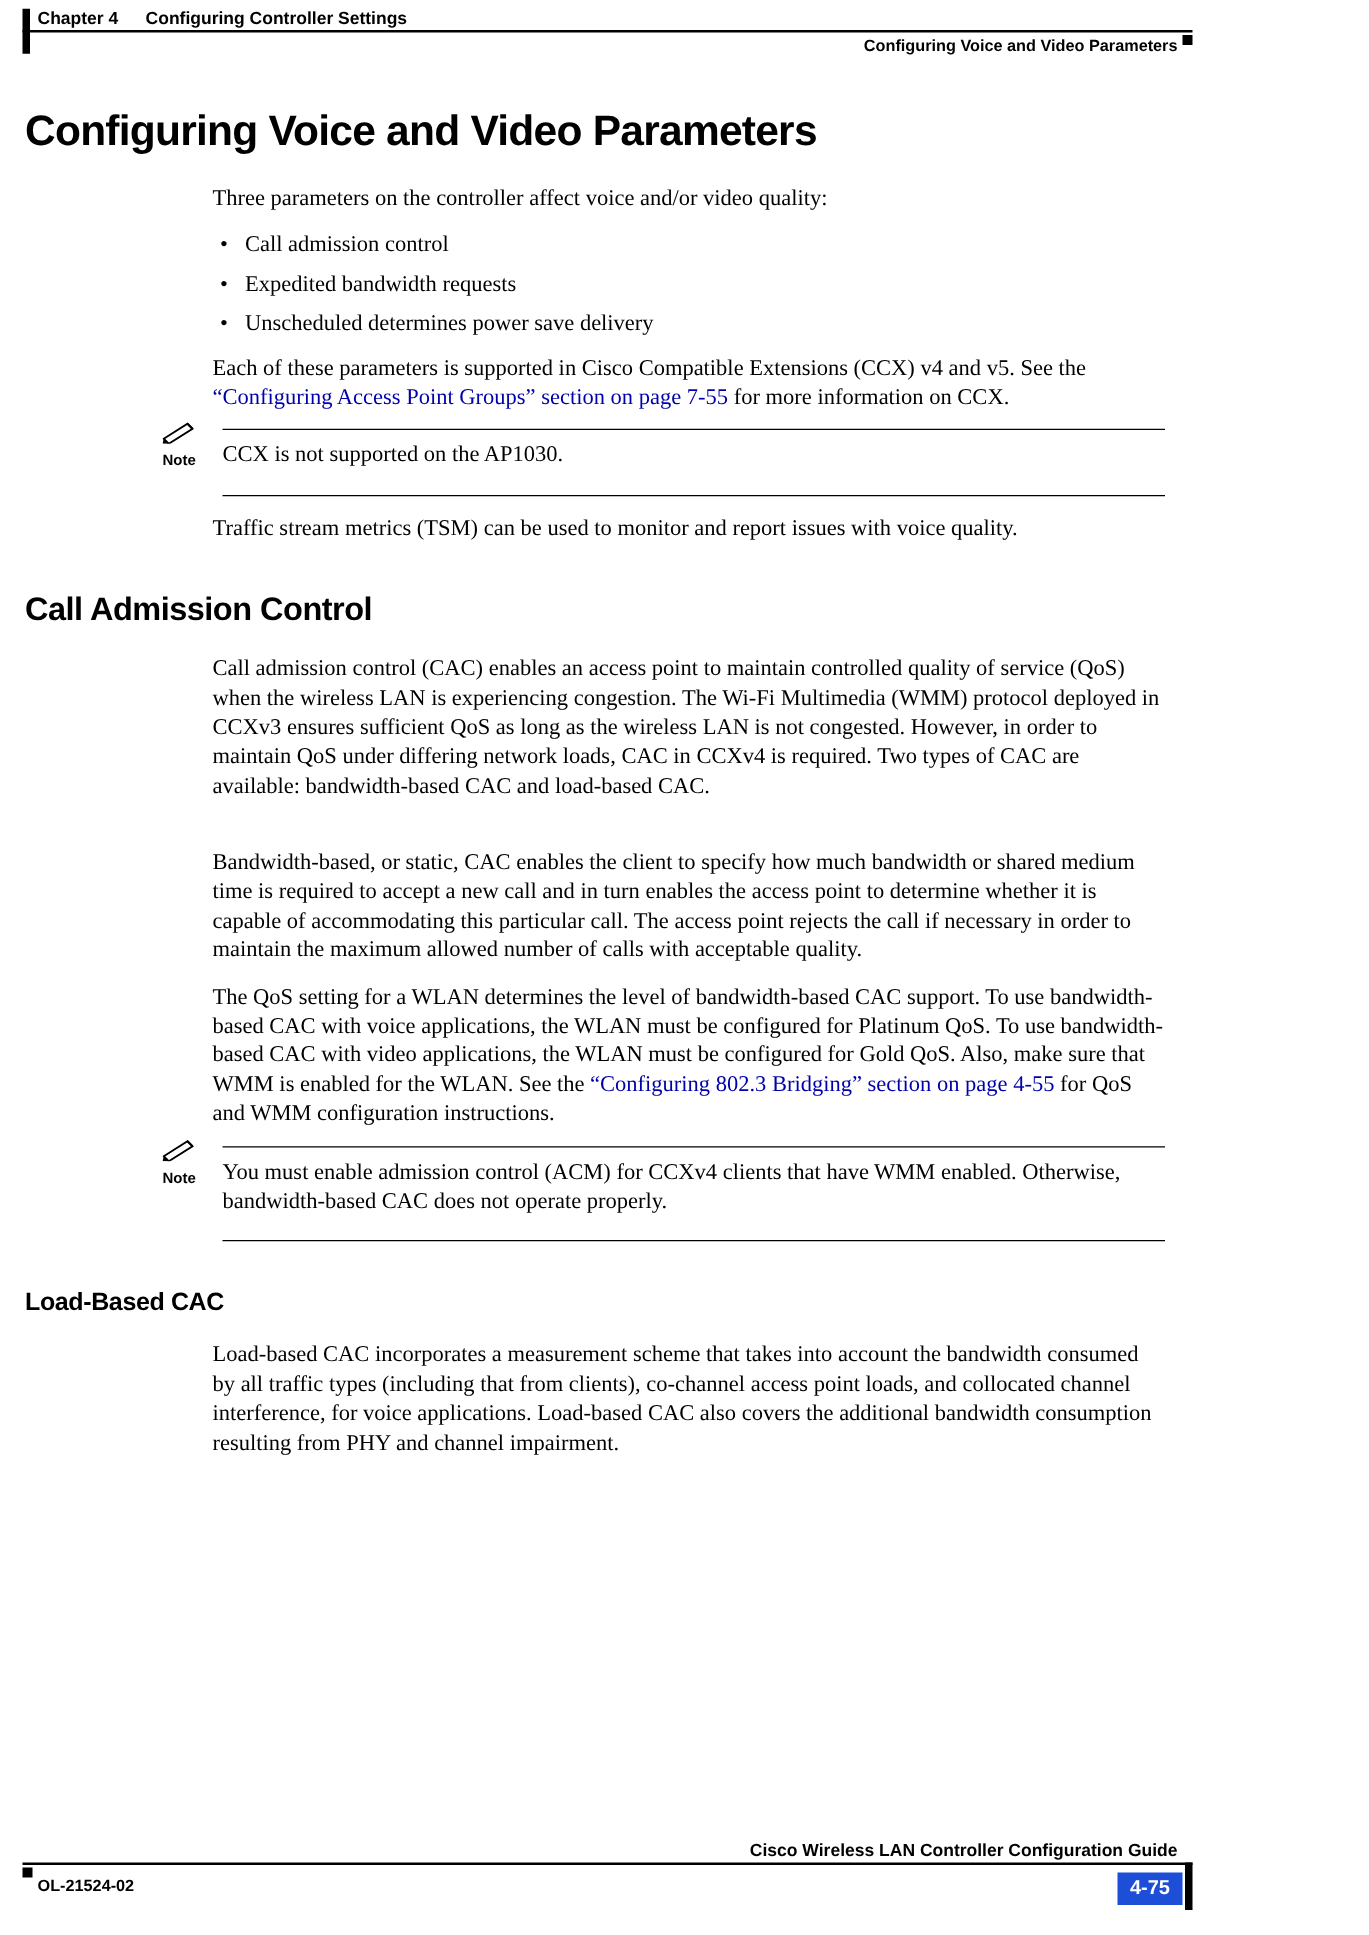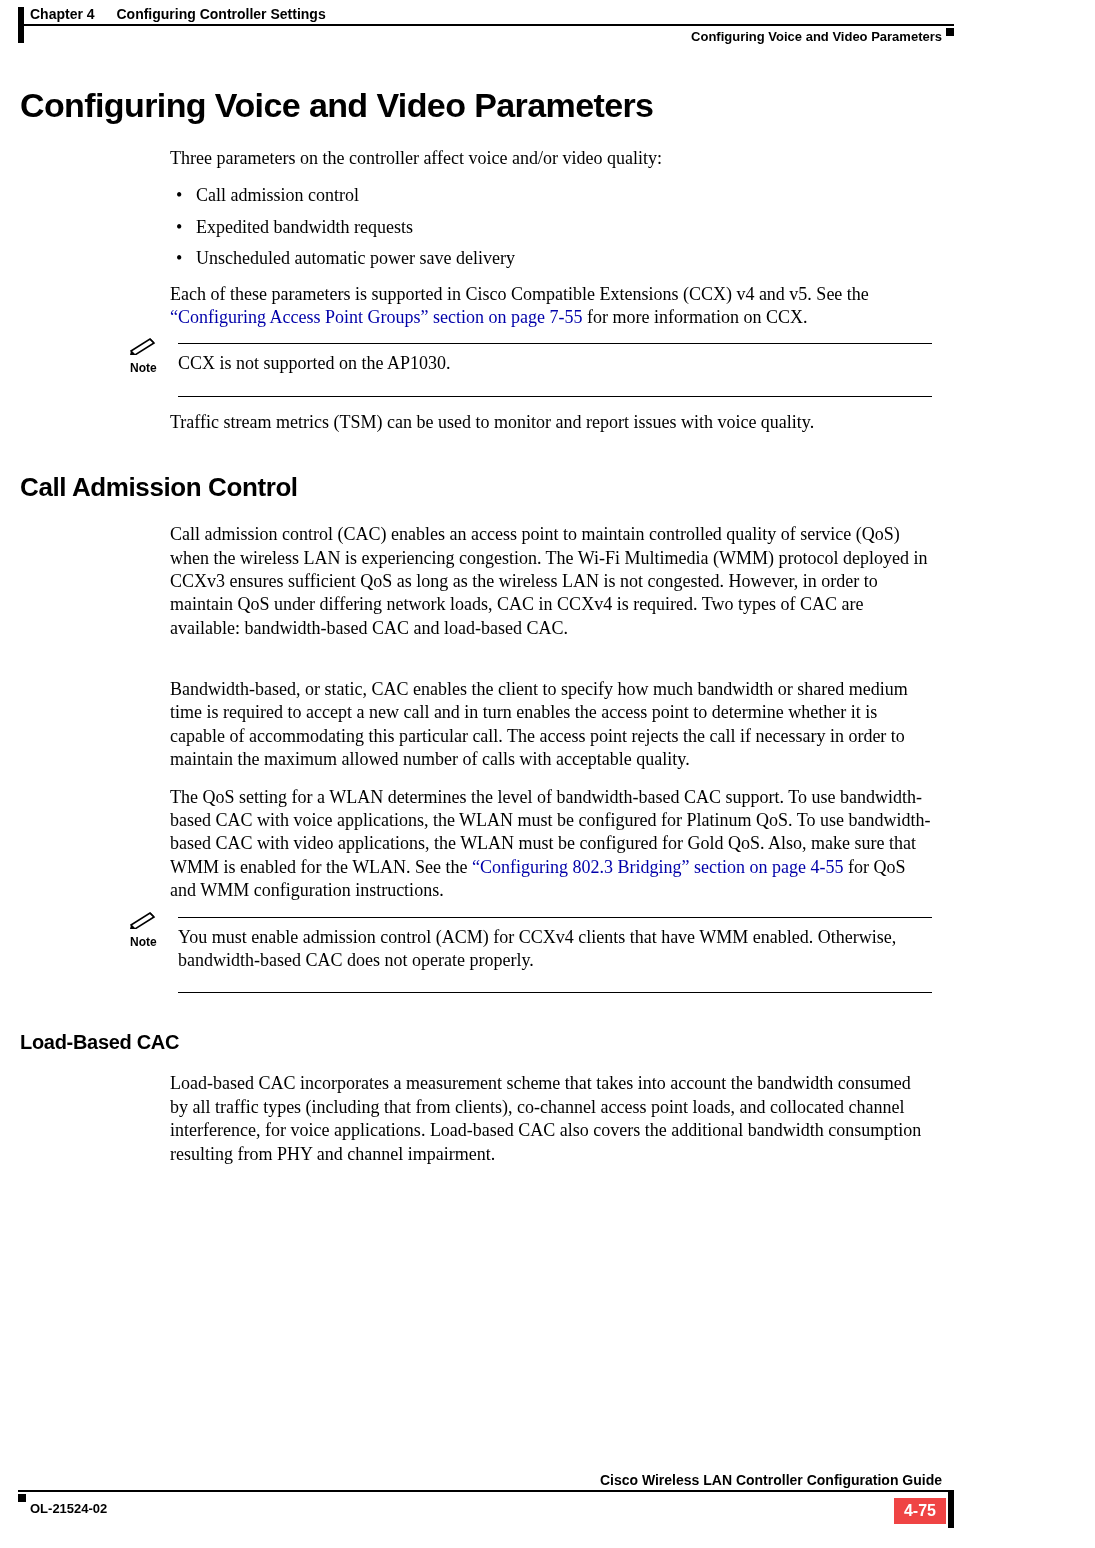--- a/index.html
+++ b/index.html
@@ -192,21 +192,21 @@
     left: 30px;
     bottom: 32px;
     font-family: Arial, Helvetica, sans-serif;
     font-weight: bold;
     font-size: 13px;
   }
   .page-num-box {
     position: absolute;
     right: 26px;
     bottom: 24px;
-    background: #ef4444;
+    background: #1d4ed8;
     color: #fff;
     font-family: Arial, Helvetica, sans-serif;
     font-weight: bold;
     font-size: 16px;
     padding: 4px 10px;
   }
 </style>
 </head>
 <body>
 
@@ -223,21 +223,21 @@
 
   <div class="content">
 
     <h1>Configuring Voice and Video Parameters</h1>
 
     <div class="body-block">
       <p class="para">Three parameters on the controller affect voice and/or video quality:</p>
       <ul class="bullets">
         <li>Call admission control</li>
         <li>Expedited bandwidth requests</li>
-        <li>Unscheduled automatic power save delivery</li>
+        <li>Unscheduled determines power save delivery</li>
       </ul>
       <p class="para">
         <span>Each of these parameters is supported in Cisco Compatible Extensions (CCX) v4 and v5. See the </span><a class="xref" href="#">“Configuring Access Point Groups” section on page 7-55</a><span> for more information on CCX.</span>
       </p>
     </div>
 
     <div class="note-row">
       <svg class="note-icon" viewBox="0 0 30 18">
         <path d="M1 14 L20 2 L24 6 L5 18 Z" fill="none" stroke="#000" stroke-width="1.5"></path>
         <path d="M1 14 L5 18 L0 18 Z" fill="#000"></path>

